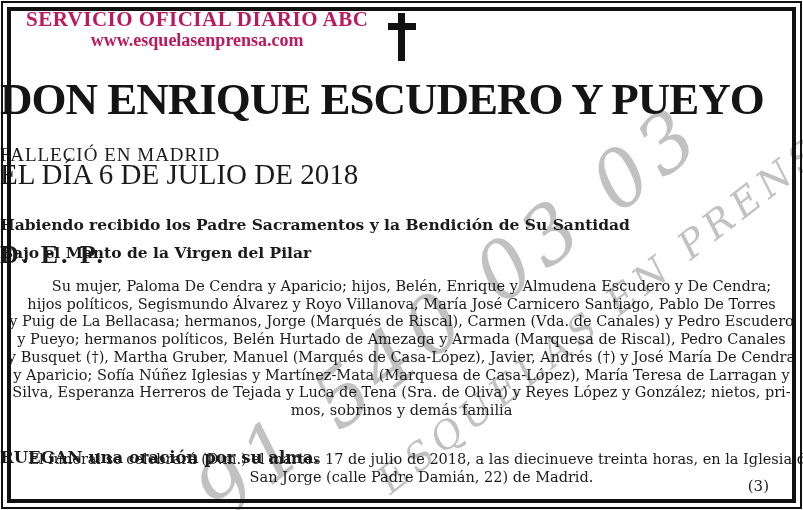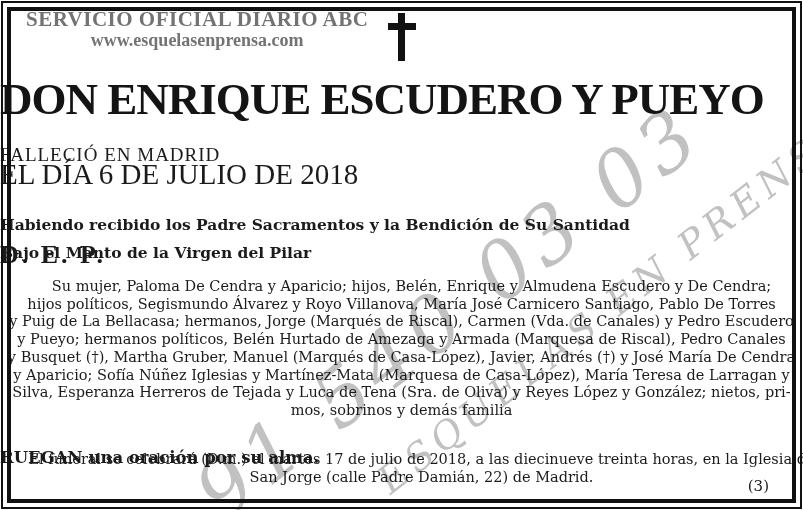--- a/index.html
+++ b/index.html
@@ -18,21 +18,21 @@
     transform:rotate(-38deg); transform-origin:center center;
     z-index:0; color:#8f8f8f; opacity:0.55; font-style:italic; white-space:nowrap;
   }
   .wm-phone { font-size:78px; line-height:80px; letter-spacing:8px; }
   .wm-brand { font-size:38px; line-height:42px; letter-spacing:6px; margin-top:34px; margin-left:150px; }
 
   .layer { position:absolute; inset:0; z-index:1; }
 
   .header-block {
     position:absolute; left:26px; top:8px; text-align:center;
-    color:#737373; font-family:"Liberation Serif", serif; font-weight:bold;
+    color:#be185d; font-family:"Liberation Serif", serif; font-weight:bold;
   }
   .header-service { font-size:21px; letter-spacing:0.5px; line-height:22px; }
   .header-site    { font-size:18px; line-height:20px; }
 
   .cross { position:absolute; left:50%; top:13px; width:28px; height:48px; transform:translateX(-50%); }
   .cross .v { position:absolute; left:10px; top:0; width:7px; height:48px; background:#111; }
   .cross .h { position:absolute; left:0; top:10px; width:28px; height:7px; background:#111; }
 
   .center { position:absolute; left:0; width:100%; white-space:nowrap; }
 

